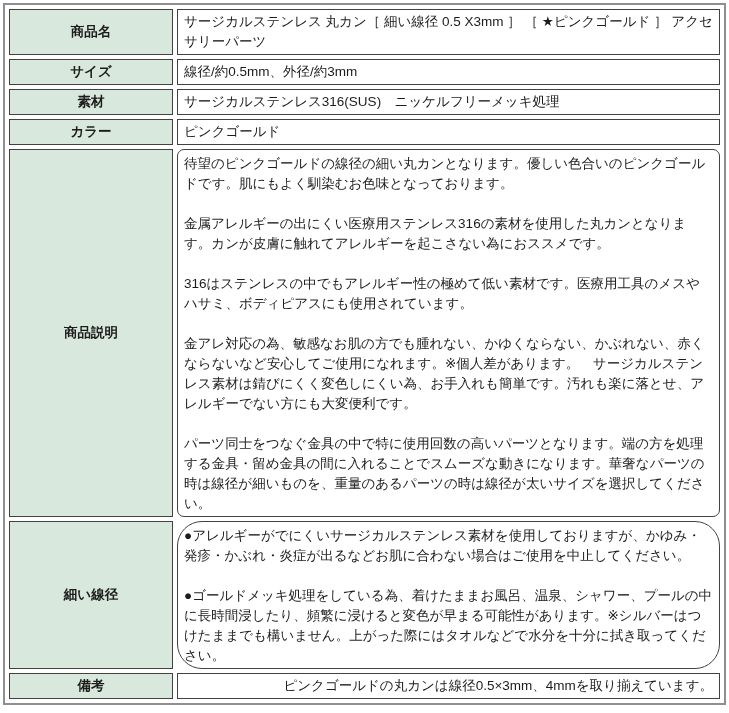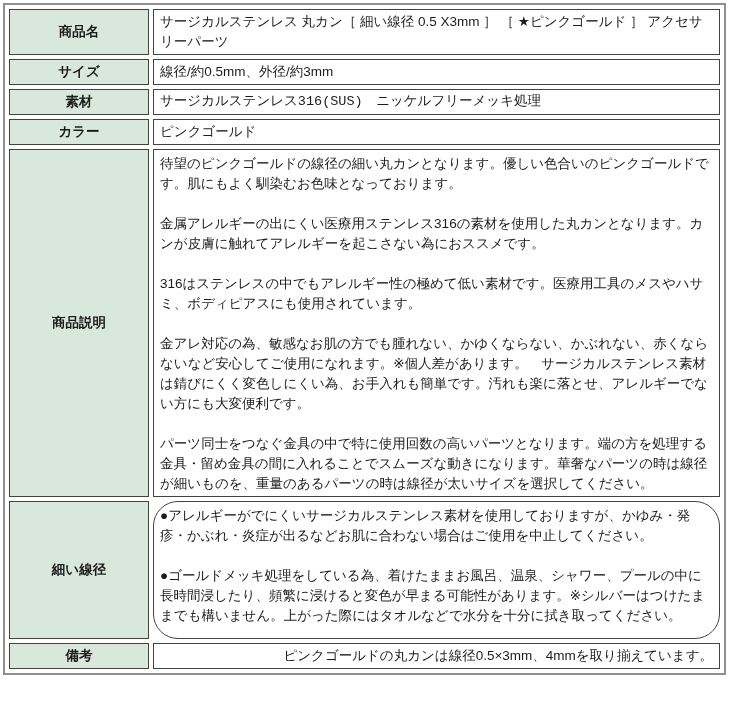--- a/index.html
+++ b/index.html
@@ -24,41 +24,41 @@
     background: #ffffff;
   }
   .spec-table th,
   .spec-table td {
     border: 1px solid #424242;
     font-size: 13.5px;
     line-height: 20px;
     color: #1c1c1c;
   }
   .spec-table th {
-    width: 140px;
+    width: 164px;
     background: #d9e8dc;
     font-weight: bold;
     text-align: center;
     vertical-align: middle;
     padding: 2px 4px;
   }
   .spec-table td {
     background: #ffffff;
     text-align: left;
     vertical-align: middle;
     padding: 2px 6px;
     white-space: pre-line;
     overflow-wrap: break-word;
   }
   
   tr.r-name  td { height: 40px; font-weight: normal; }
   tr.r-size  td { height: 21px; }
-  tr.r-material td { height: 21px; font-family: Liberation Mono, monospace; }
+  tr.r-material td { height: 21px; }
   tr.r-color td { height: 22px; }
-  tr.r-desc  td { height: 338px; vertical-align: top; padding-top: 4px; }
+  tr.r-desc  td { height: 338px; vertical-align: top; padding-top: 4px; border-radius: 7px; }
   tr.r-note  td { height: 138px; vertical-align: top; padding-top: 4px; border-radius: 25px; }
   tr.r-remark td { height: 24px; text-align: right; }
 </style>
 </head>
 <body>
 
 <div class="page">
   <table class="spec-table">
     <tbody>
       <tr class="r-name">

